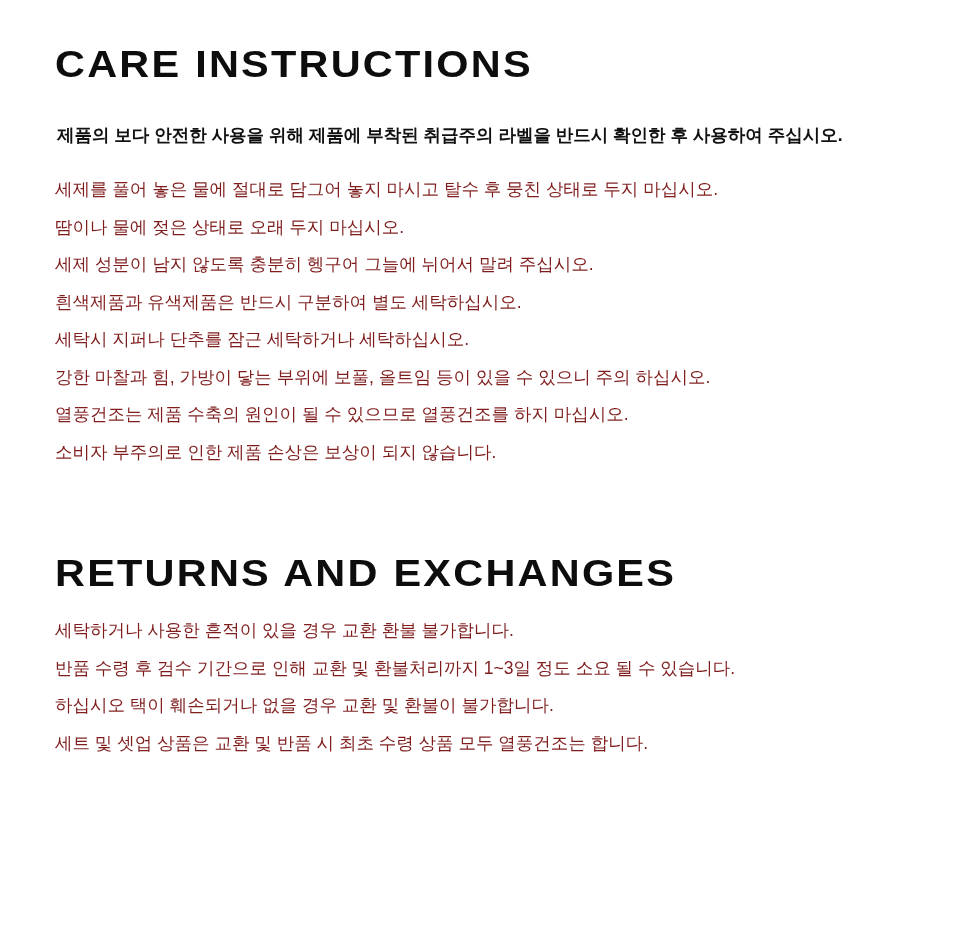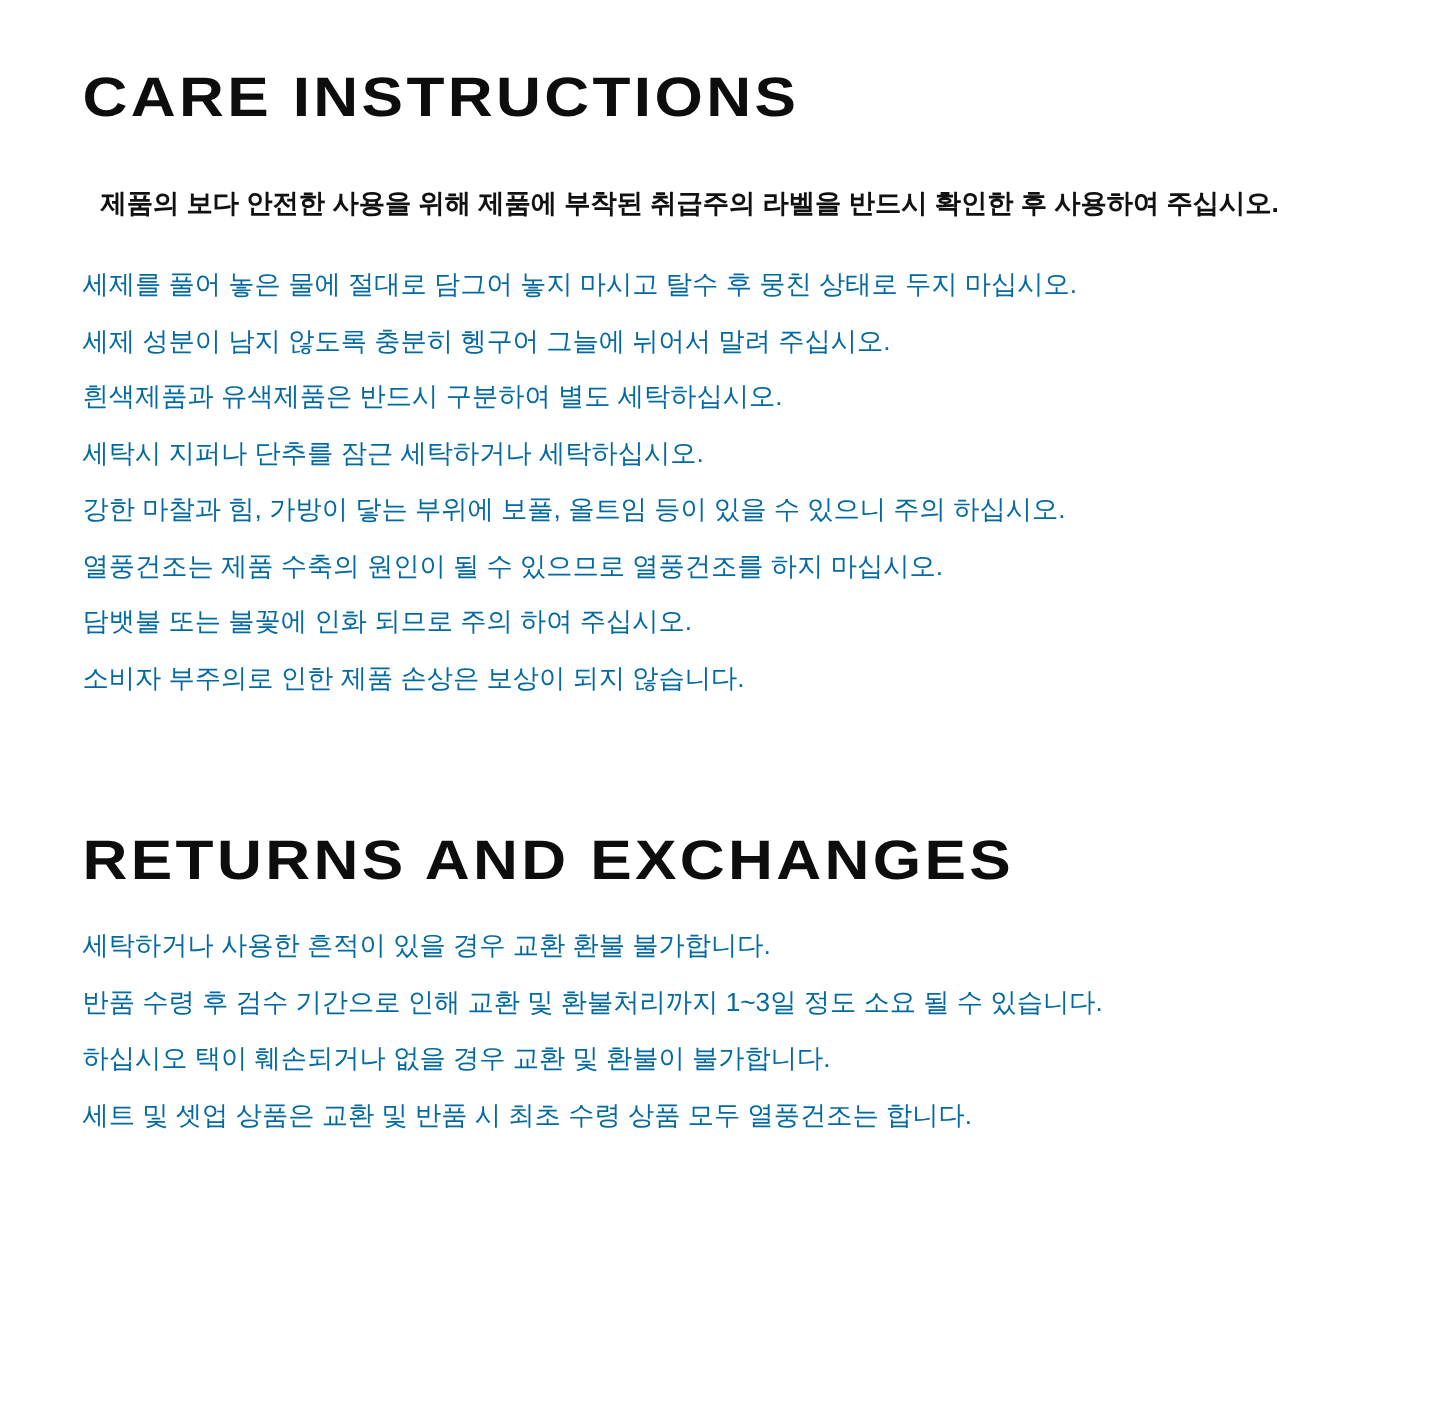--- a/index.html
+++ b/index.html
@@ -22,36 +22,36 @@
     font-size: 37px;
     line-height: 37px;
     font-weight: bold;
     letter-spacing: 2px;
     color: #0d0d0d;
     transform: scaleX(1.12);
     transform-origin: left center;
     white-space: nowrap;
   }
   .intro-line {
-    margin: 40px 0 0 12px;
+    margin: 40px 0 0 2px;
     font-size: 17.5px;
     line-height: 24px;
     font-weight: bold;
     color: #111111;
     white-space: nowrap;
   }
   .body-list {
     margin: 24px 0 0 0;
   }
   .body-list p {
     margin: 0;
     font-size: 17.5px;
     line-height: 37.5px;
     font-weight: 400;
-    color: #0369a1;
+    color: #7f1d1d;
     white-space: nowrap;
   }
   .returns-title {
     margin-top: 84px;
   }
   .returns-list {
     margin-top: 20px;
   }
 </style>
 </head>
@@ -59,26 +59,26 @@
 
 <div class="page">
 
   <section>
     <h1 class="section-title">CARE INSTRUCTIONS</h1>
 
     <p class="intro-line">제품의 보다 안전한 사용을 위해 제품에 부착된 취급주의 라벨을 반드시 확인한 후 사용하여 주십시오.</p>
 
     <div class="body-list">
       <p>세제를 풀어 놓은 물에 절대로 담그어 놓지 마시고 탈수 후 뭉친 상태로 두지 마십시오.</p>
+      <p>땀이나 물에 젖은 상태로 오래 두지 마십시오.</p>
       <p>세제 성분이 남지 않도록 충분히 헹구어 그늘에 뉘어서 말려 주십시오.</p>
       <p>흰색제품과 유색제품은 반드시 구분하여 별도 세탁하십시오.</p>
       <p>세탁시 지퍼나 단추를 잠근 세탁하거나 세탁하십시오.</p>
       <p>강한 마찰과 힘, 가방이 닿는 부위에 보풀, 올트임 등이 있을 수 있으니 주의 하십시오.</p>
       <p>열풍건조는 제품 수축의 원인이 될 수 있으므로 열풍건조를 하지 마십시오.</p>
-      <p>담뱃불 또는 불꽃에 인화 되므로 주의 하여 주십시오.</p>
       <p>소비자 부주의로 인한 제품 손상은 보상이 되지 않습니다.</p>
     </div>
   </section>
 
   <section>
     <h1 class="section-title returns-title">RETURNS AND EXCHANGES</h1>
 
     <div class="body-list returns-list">
       <p>세탁하거나 사용한 흔적이 있을 경우 교환 환불 불가합니다.</p>
       <p>반품 수령 후 검수 기간으로 인해 교환 및 환불처리까지 1~3일 정도 소요 될 수 있습니다.</p>

